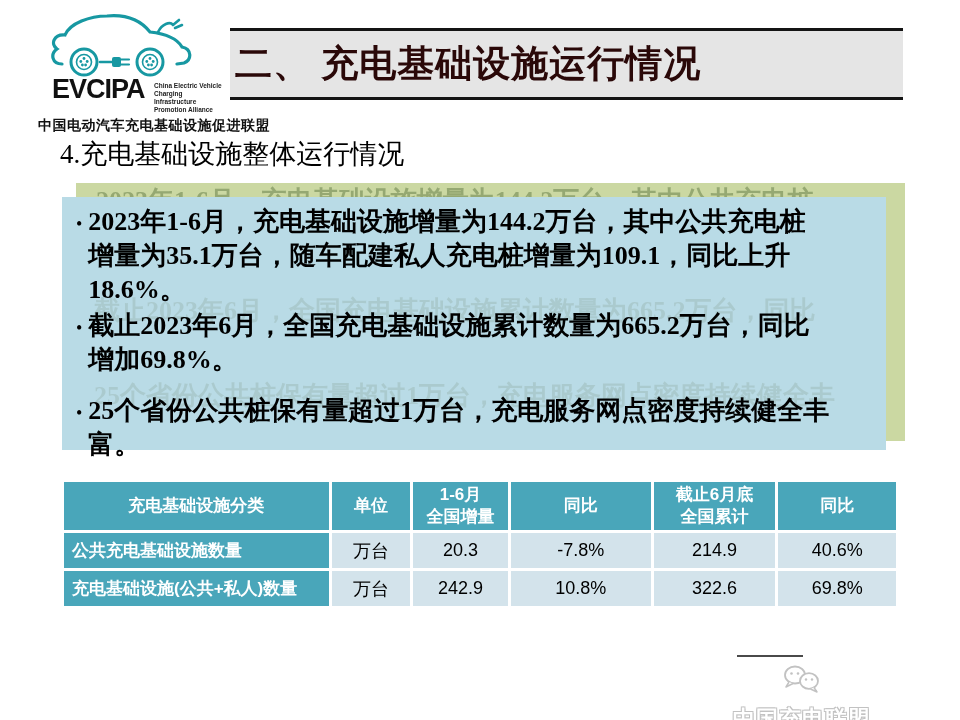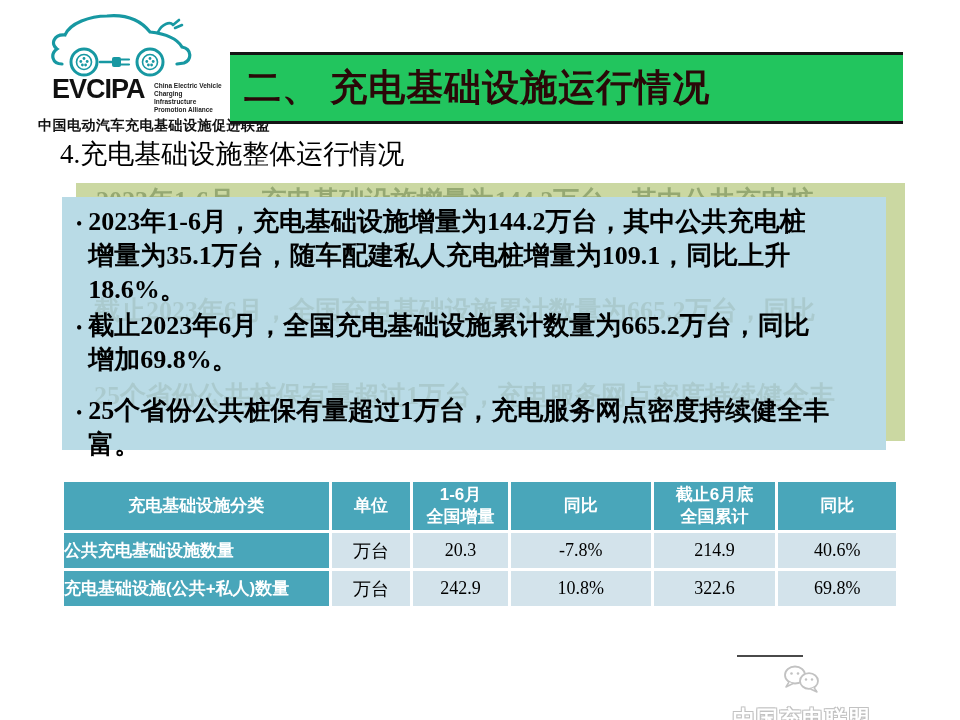--- a/index.html
+++ b/index.html
@@ -18,22 +18,22 @@
     position:absolute;left:116px;top:70px;font-family:"Liberation Sans",sans-serif;
     font-size:6.5px;line-height:8px;font-weight:bold;color:#222;width:70px;
   }
   .logo-cn{
     position:absolute;left:0px;top:105px;font-size:14px;font-weight:bold;
     color:#111;white-space:nowrap;letter-spacing:0.5px;
   }
   
   .banner{
     position:absolute;left:230px;top:28px;width:673px;height:72px;
-    background:#22c55e;border-top:3px solid #141414;border-bottom:3px solid #141414;
-    display:flex;align-items:center;padding-left:14px;box-sizing:border-box;margin-top:24px;
+    background:#e5e5e5;border-top:3px solid #141414;border-bottom:3px solid #141414;
+    display:flex;align-items:center;padding-left:5px;box-sizing:border-box;
   }
   .banner-title{
     font-size:37px;font-weight:bold;color:#2a0808;letter-spacing:1px;white-space:nowrap;
   }
   
   .section-heading{
     position:absolute;left:60px;top:136px;font-size:27px;font-weight:normal;color:#000;
   }
   
   .band{
@@ -69,24 +69,24 @@
     border-collapse:separate;border-spacing:3px;table-layout:fixed;
   }
   .stats-table th{
     background:#49a6ba;color:#fff;font-weight:bold;font-size:17px;
     font-family:"Liberation Sans",sans-serif;text-align:center;vertical-align:middle;
     height:48px;white-space:pre-line;line-height:22px;padding:0 2px;
   }
   .stats-table td{height:33px;vertical-align:middle;}
   td.row-label{
     background:#49a6ba;color:#fff;font-weight:bold;font-size:17px;
-    font-family:"Liberation Sans",sans-serif;text-align:left;padding-left:0;
+    font-family:"Liberation Sans",sans-serif;text-align:left;padding-left:8px;
   }
   td.data-cell{
-    font-size:18px;color:#000;text-align:center;font-family:Liberation Serif, serif;
+    font-size:18px;color:#000;text-align:center;font-family:Liberation Sans, sans-serif;
   }
   tr.row-a td.data-cell{background:#d3e3eb;}
   tr.row-b td.data-cell{background:#e4eef3;}
   
   .divider-line{position:absolute;left:737px;top:655px;width:66px;height:2px;background:#4a4a4a;}
   .watermark{
     position:absolute;left:733px;top:662px;display:flex;align-items:center;gap:6px;flex-direction:column;
   }
   .watermark-label{
     font-family:"Liberation Sans",sans-serif;font-size:22px;font-weight:bold;color:#fff;

